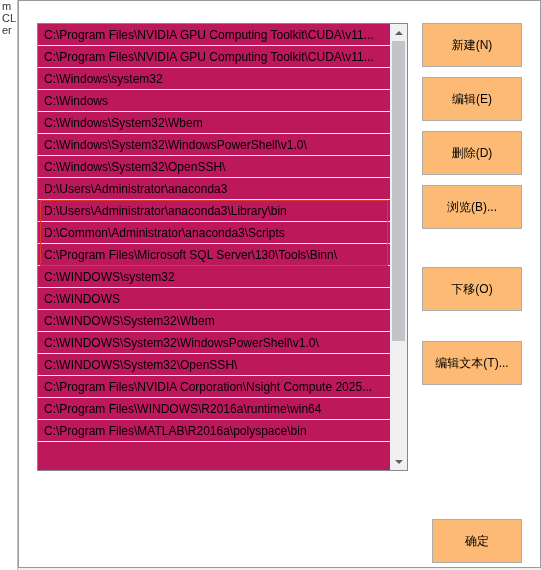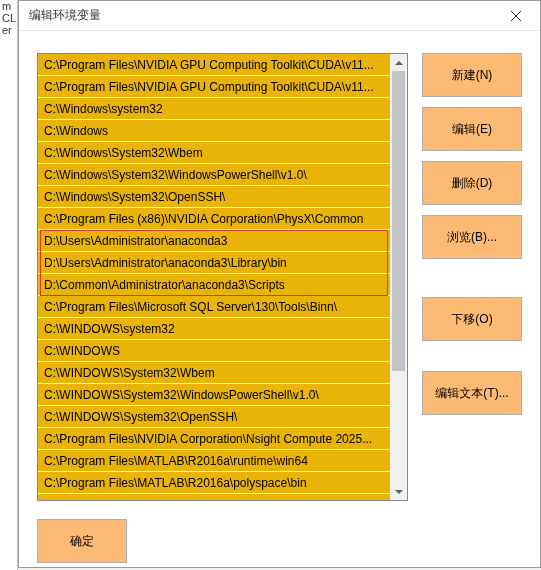--- a/index.html
+++ b/index.html
@@ -6,77 +6,68 @@
   body { margin:0; background:#f0f0f0; width:541px; height:570px; overflow:hidden; position:relative; }
   .bg-strip { position:absolute; left:0; top:0; width:18px; height:570px; background:#fff; border-right:1px solid #c0c0c0;}
   .bg-strip span { display:block; font-size:11px; color:#333; padding-left:2px; }
   .dialog { position:absolute; left:18px; top:0; width:523px; height:568px; background:#fff; border:1px solid #9a9a9a; display:flex; flex-direction:column; }
   .titlebar { height:30px; display:flex; align-items:center; padding:0 4px 0 10px; font-size:12px; color:#333; border-bottom:1px solid #e6e6e6;}
   .titlebar .title { flex:1; }
   .close-btn { width:40px; height:28px; display:flex; align-items:center; justify-content:center; cursor:pointer; color:#555;}
   .close-btn svg { width:10px; height:10px; }
   .body { flex:1; display:flex; padding:22px 18px 10px 18px; gap:14px; }
   .list-wrap { flex:1; position:relative; }
-  .listbox { width:100%; height:448px; border:1px solid #828790; background:#eab308; overflow:hidden; position:relative;}
+  .listbox { width:100%; height:448px; border:1px solid #828790; background:#be185d; overflow:hidden; position:relative;}
   .list-inner { position:absolute; left:0; top:0; right:17px; bottom:0; overflow:hidden;}
   .row { height:22px; line-height:22px; padding:0 6px; font-size:12px; color:#000; white-space:nowrap; overflow:hidden; text-overflow:ellipsis; border-bottom:1px solid #f0f0f0; cursor:default;}
   .hl { position:absolute; border:1px solid #d43a2f; pointer-events:none; }
   .scrollbar { position:absolute; right:0; top:0; width:17px; height:100%; background:#f0f0f0; display:flex; flex-direction:column;}
   .sb-btn { height:17px; background:#f0f0f0; display:flex; align-items:center; justify-content:center;}
   .sb-btn svg { width:8px; height:8px; fill:#606060;}
   .sb-track { flex:1; position:relative;}
   .sb-thumb { position:absolute; left:2px; right:2px; top:0; height:300px; background:#c2c3c9; }
   .btn-col { width:100px; display:flex; flex-direction:column; }
   .btn { height:44px; margin-bottom:10px; border:1px solid #adadad; background:#fdba74; font-size:12px; color:#000; cursor:pointer; display:flex; align-items:center; justify-content:center;}
   .gap-lg { height:28px; }
   .gap-md { height:20px; }
-  .footer { height:52px; display:flex; align-items:center; justify-content:flex-start; padding:0 18px; gap:10px;}
+  .footer { height:52px; display:flex; align-items:center; justify-content:flex-end; padding:0 18px; gap:10px;}
   .footer .btn { width:90px; margin:0;}
 </style>
 </head>
 <body>
 
 <div class="bg-strip">
   <span>m</span>
     <span>CL</span>
     <span>er</span>
 </div>
 
 <div class="dialog">
-  <div class="titlebar">
-    <span class="title">编辑环境变量</span>
-    <div class="close-btn" title="Close">
-      <svg viewBox="0 0 10 10">
-          <path d="M0 0 L10 10 M10 0 L0 10" stroke="#333" stroke-width="1" fill="none"></path>
-        </svg>
-    </div>
-  </div>
   <div class="body">
     <div class="list-wrap">
       <div class="listbox">
         <div class="list-inner" id="list-inner">
             <div class="row">C:\Program Files\NVIDIA GPU Computing Toolkit\CUDA\v11...</div>
             <div class="row">C:\Program Files\NVIDIA GPU Computing Toolkit\CUDA\v11...</div>
             <div class="row">C:\Windows\system32</div>
             <div class="row">C:\Windows</div>
             <div class="row">C:\Windows\System32\Wbem</div>
             <div class="row">C:\Windows\System32\WindowsPowerShell\v1.0\</div>
             <div class="row">C:\Windows\System32\OpenSSH\</div>
-            <div class="row">C:\Program Files (x86)\NVIDIA Corporation\PhysX\Common</div>
             <div class="row">D:\Users\Administrator\anaconda3</div>
             <div class="row">D:\Users\Administrator\anaconda3\Library\bin</div>
             <div class="row">D:\Common\Administrator\anaconda3\Scripts</div>
             <div class="row">C:\Program Files\Microsoft SQL Server\130\Tools\Binn\</div>
             <div class="row">C:\WINDOWS\system32</div>
             <div class="row">C:\WINDOWS</div>
             <div class="row">C:\WINDOWS\System32\Wbem</div>
             <div class="row">C:\WINDOWS\System32\WindowsPowerShell\v1.0\</div>
             <div class="row">C:\WINDOWS\System32\OpenSSH\</div>
             <div class="row">C:\Program Files\NVIDIA Corporation\Nsight Compute 2025...</div>
-            <div class="row">C:\Program Files\MATLAB\R2016a\runtime\win64</div>
+            <div class="row">C:\Program Files\WINDOWS\R2016a\runtime\win64</div>
             <div class="row">C:\Program Files\MATLAB\R2016a\polyspace\bin</div>
           </div>
         <div class="hl" id="hl" style="left: 2px; right: 19px; top: 176px; height: 66px;"></div>
         <div class="scrollbar">
           <div class="sb-btn">
               <svg viewBox="0 0 8 8">
                 <path d="M0 6 L4 2 L8 6 Z"></path>
               </svg>
             </div>
           <div class="sb-track">

